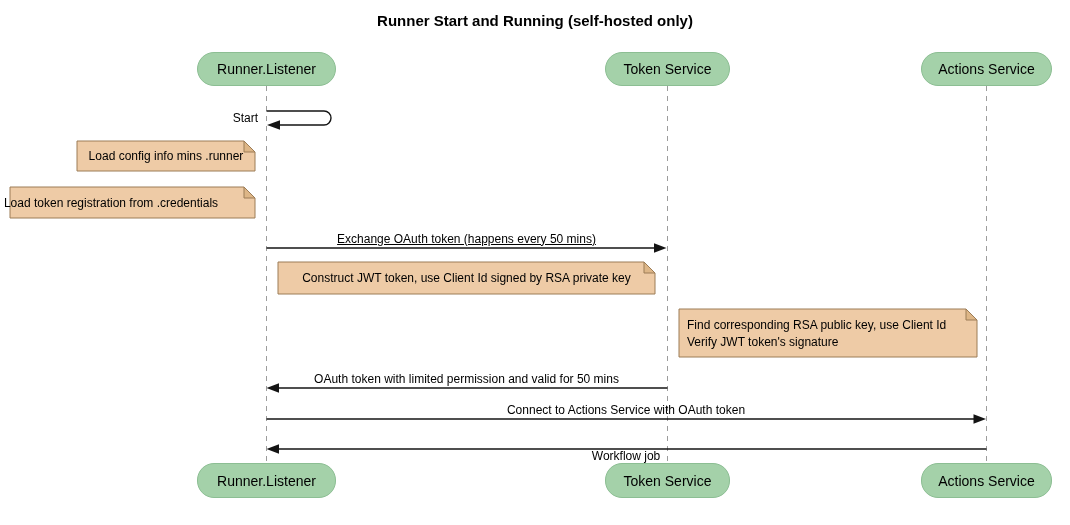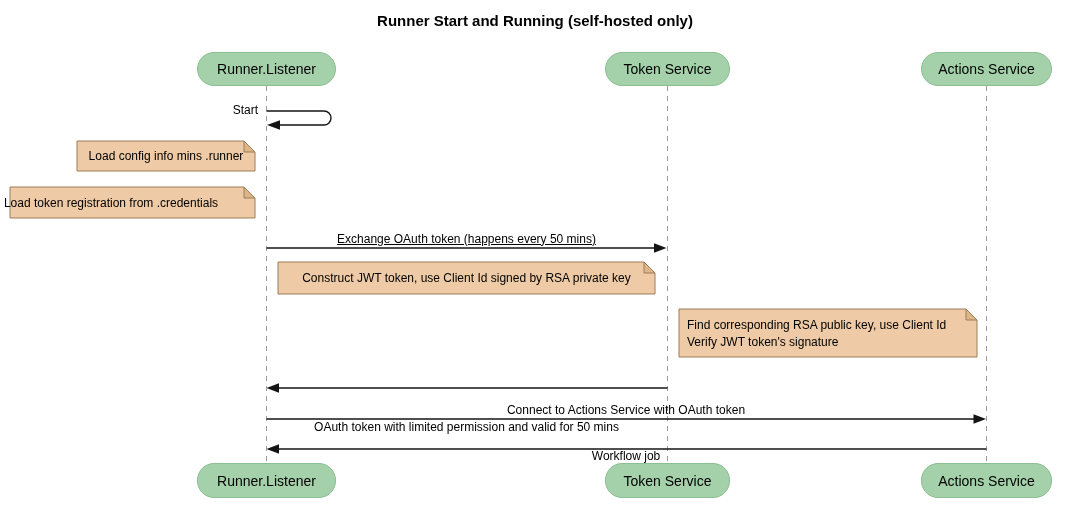--- a/index.html
+++ b/index.html
@@ -41,23 +41,23 @@
   .p-token-top{left:605px;top:52px;width:125px;height:34px;}
   .p-actions-top{left:921px;top:52px;width:131px;height:34px;}
   .p-runner-bot{left:197px;top:463px;width:139px;height:35px;}
   .p-token-bot{left:605px;top:463px;width:125px;height:35px;}
   .p-actions-bot{left:921px;top:463px;width:131px;height:35px;}
   .msg-label{
     position:absolute;
     display:flex;align-items:center;justify-content:center;
     font-size:12px;white-space:nowrap;height:15px;
   }
-  .lbl-start{left:195px;top:102px;width:63px;justify-content:flex-end;}
+  .lbl-start{left:195px;top:110px;width:63px;justify-content:flex-end;}
   .lbl-exchange{left:266px;top:231px;width:401px;text-decoration:underline;}
-  .lbl-oauth-return{left:266px;top:371px;width:401px;margin-top:48px;}
+  .lbl-oauth-return{left:266px;top:371px;width:401px;}
   .lbl-connect{left:266px;top:402px;width:720px;text-align:center;}
   .lbl-workflow{left:266px;top:448px;width:720px;}
   .note-label{
     position:absolute;
     display:flex;align-items:center;justify-content:center;
     font-size:12px;white-space:nowrap;
   }
   .nl-1{left:77px;top:141px;width:178px;height:30px;}
   .nl-2{left:10px;top:187px;width:202px;height:31px;}
   .nl-3{left:278px;top:262px;width:377px;height:32px;}

